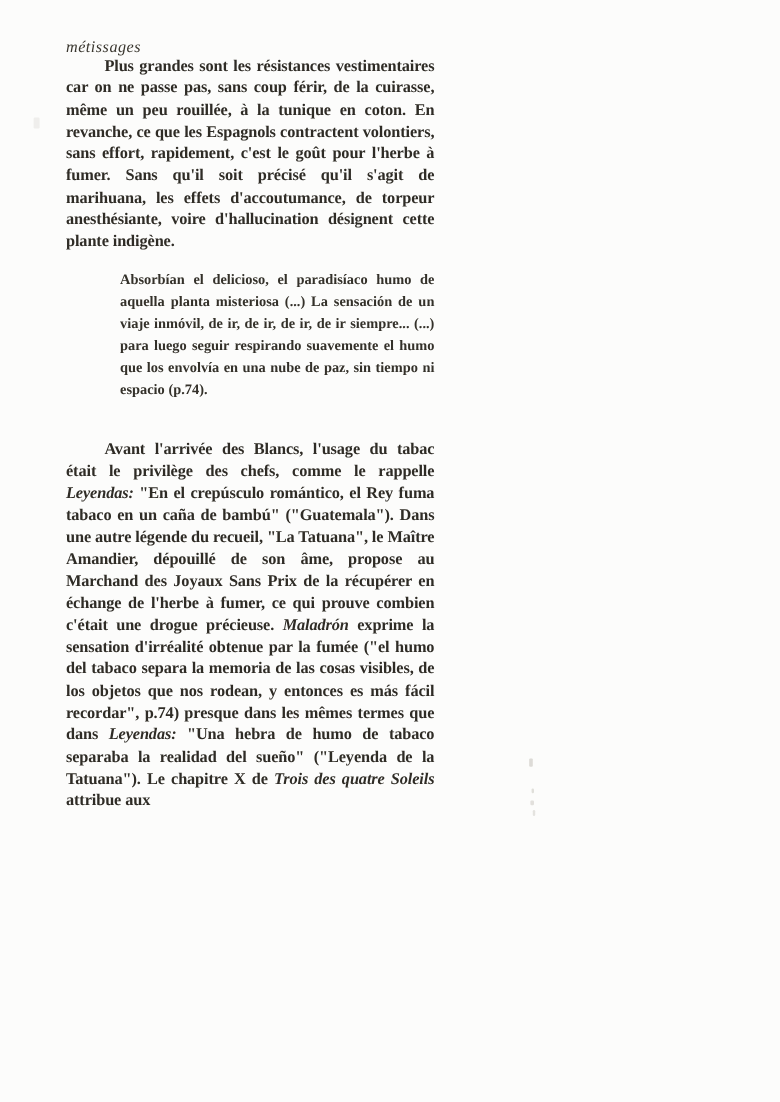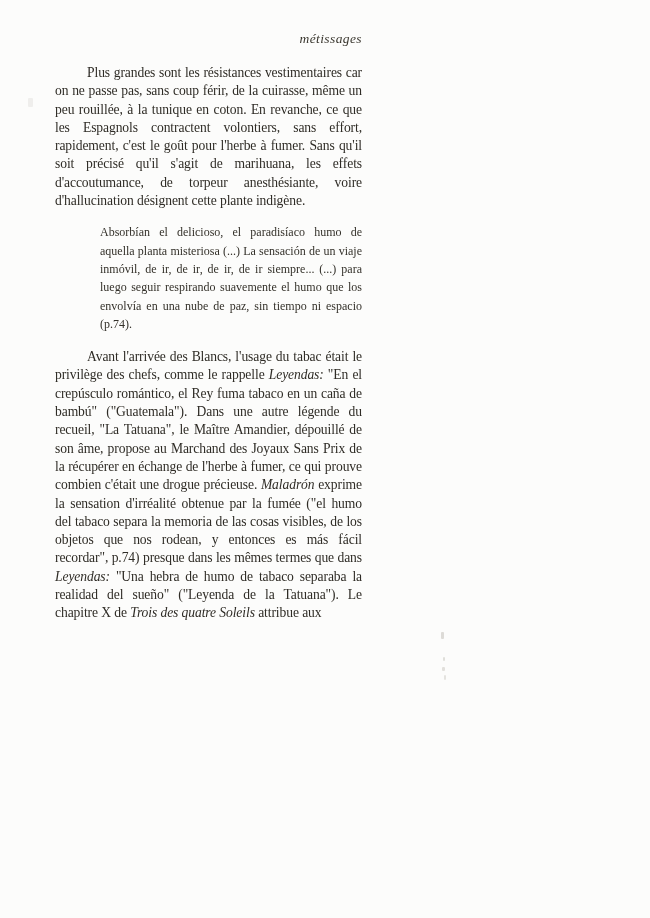--- a/index.html
+++ b/index.html
@@ -18,43 +18,44 @@
     width: 650px;
     height: 918px;
     background: #fcfcfb;
     overflow: hidden;
   }
   .running-head {
     position: absolute;
     top: 31px;
     left: 55px;
     width: 307px;
-    text-align: right;
+    text-align: left;
     font-style: italic;
     font-size: 13.5px;
     letter-spacing: 0.4px;
     color: #3a372f;
   }
   .column {
     position: absolute;
-    top: 64px;
+    top: 46px;
     left: 55px;
     width: 307px;
     color: #2f2c26;
+    font-weight: bold;
   }
   .para {
     margin: 0;
     font-size: 13.6px;
     line-height: 18.3px;
     text-align: justify;
     text-indent: 32px;
     letter-spacing: -0.1px;
   }
   .quote {
-    margin: 13px 0 15px 45px;
+    margin: 13px 0 32px 45px;
     width: 262px;
     font-size: 12px;
     line-height: 18.3px;
     text-align: justify;
     letter-spacing: 0;
     color: #34312a;
   }
   .italic { font-style: italic; }
   .page-number {
     position: absolute;

